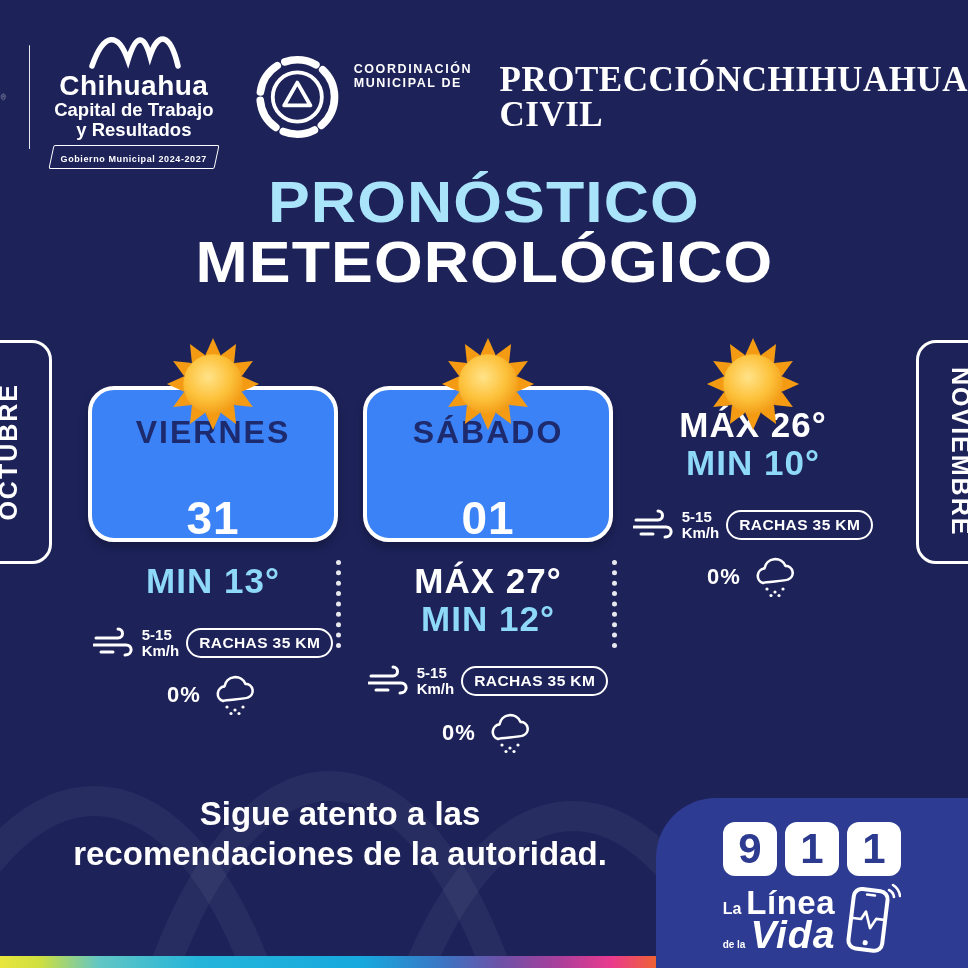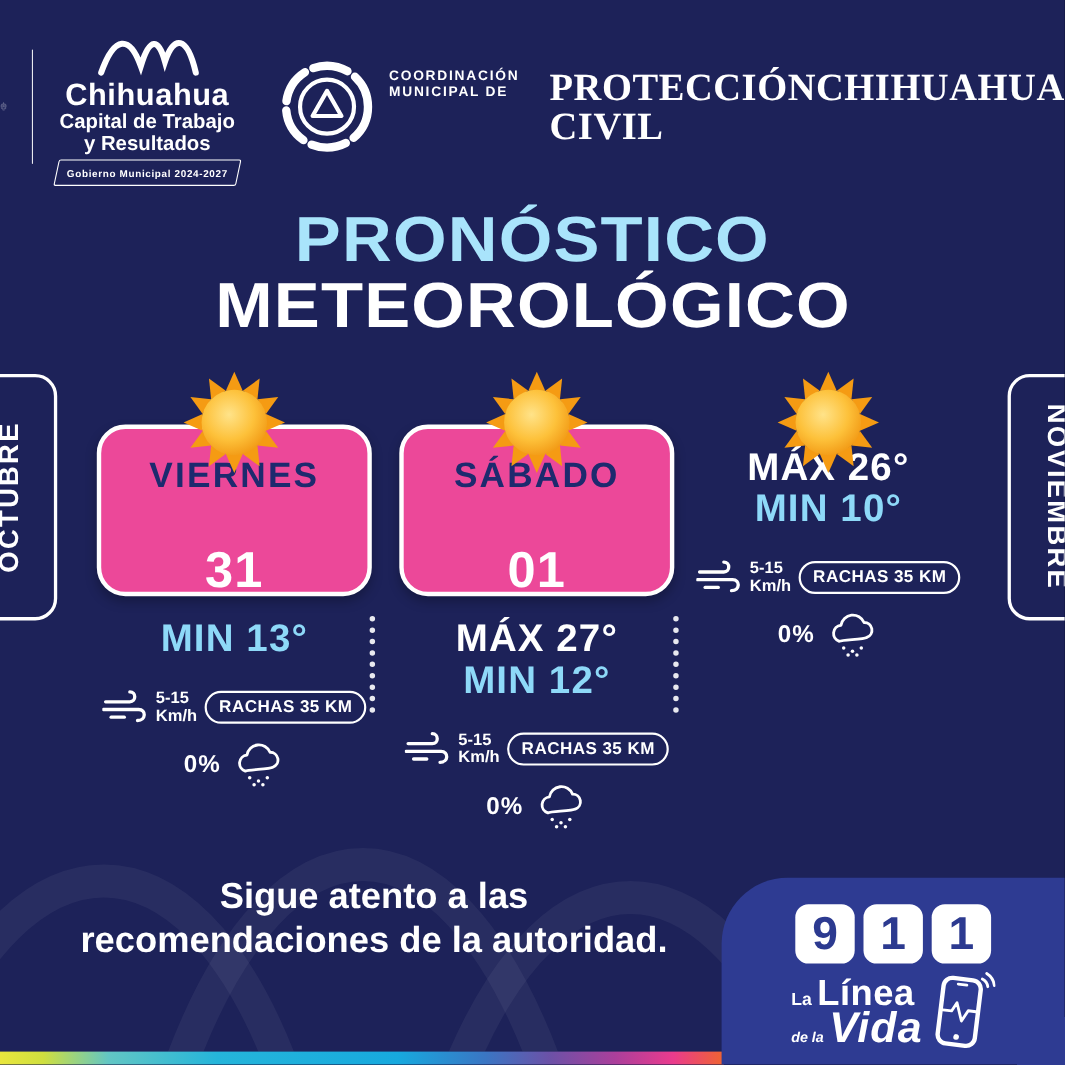--- a/index.html
+++ b/index.html
@@ -22,38 +22,38 @@
   .brand-tag { font-size:18.5px; font-weight:700; line-height:1.08; }
   .brand-banner { margin-top:5px; border:1.5px solid #fff; transform:skewX(-12deg); padding:2px 9px; border-radius:2px; }
   .brand-banner span { display:inline-block; transform:skewX(12deg); font-size:9px; font-weight:700; letter-spacing:.6px; white-space:nowrap; }
   .pc-group { display:flex; align-items:center; gap:14px; margin-left:16px; }
   .pc-emblem { width:112px; height:112px; }
   .pc-text { display:flex; flex-direction:row; }
   .pc-kicker { font-size:12.5px; font-weight:700; letter-spacing:1.6px; margin-bottom:3px; }
   .pc-title { font-family:"Liberation Serif", serif; font-size:35px; font-weight:700; line-height:1.0; letter-spacing:.5px; }
 
   
-  .main-title { position:absolute; top:188px; left:0; right:0; text-align:center; z-index:2; line-height:1.04; }
+  .main-title { position:absolute; top:172px; left:0; right:0; text-align:center; z-index:2; line-height:1.04; }
   .main-title .t1, .main-title .t2 { display:inline-block; font-weight:700; font-size:58px; letter-spacing:1px; transform:scaleX(1.08); }
   .main-title .t1 { color:#a9e4fb; }
   .main-title .t2 { color:#ffffff; }
 
   
   .month-tab { position:absolute; top:340px; width:88px; height:224px; border:3px solid #fff; border-radius:20px;
     display:flex; align-items:center; justify-content:center; z-index:2; }
   .month-tab.left { left:-36px; }
   .month-tab.right { right:-36px; }
   .month-tab span { writing-mode:vertical-rl; font-size:25px; font-weight:700; letter-spacing:2px; color:#fff; }
   .month-tab.left span { transform:rotate(180deg); }
 
   
   .col { position:absolute; top:336px; width:250px; z-index:2; }
   .col.c1 { left:88px; } .col.c2 { left:363px; } .col.c3 { left:628px; }
   .sun { width:96px; height:96px; margin:0 auto -46px auto; position:relative; z-index:3; display:block; }
-  .day-card { position:relative; height:156px; background:#ec4899; border:4px solid #fff; border-radius:26px;
+  .day-card { position:relative; height:156px; background:#3b82f6; border:4px solid #fff; border-radius:26px;
     display:flex; flex-direction:column; align-items:center; justify-content:center; padding-top:32px;
     box-shadow:0 5px 10px rgba(0,0,0,.25);gap:45px; }
   .day-name { font-size:32px; font-weight:700; letter-spacing:2px; color:#1d2a6e; line-height:1; }
   .day-number { font-size:46px; font-weight:700; color:#fff; line-height:1.1; letter-spacing:1px; }
   .temps { text-align:center; margin-top:20px; line-height:1.08; }
   .temp-max { font-size:35px; font-weight:700; letter-spacing:1px; color:#fff; }
   .temp-min { font-size:35px; font-weight:700; letter-spacing:1px; color:#8ed9f8; }
   .wind-row { display:flex; align-items:center; justify-content:center; gap:7px; margin-top:26px; }
   .wind-speed { font-size:15px; font-weight:700; line-height:1.05; text-align:left; }
   .gust-pill { border:2.5px solid #fff; border-radius:999px; padding:4px 11px; font-size:15.5px; font-weight:700; letter-spacing:.4px; white-space:nowrap; }
@@ -87,21 +87,21 @@
     border-top-left-radius:60px; z-index:3; display:flex; flex-direction:column; align-items:center; }
   .digits-row { display:flex; gap:8px; margin-top:24px; }
   .digit-tile { width:54px; height:54px; background:#fff; border-radius:12px; display:flex; align-items:center; justify-content:center; }
   .digit-tile span { font-size:42px; font-weight:700; color:#2c3a90; }
   .linea-row { display:flex; align-items:center; gap:8px; margin-top:6px; }
   .linea-text { line-height:.9; }
   .linea-r1 { display:flex; align-items:baseline; gap:5px; }
   .linea-r2 { display:flex; align-items:baseline; gap:5px; }
   .w-la { font-size:16px; font-weight:700; }
   .w-linea { font-size:33px; font-weight:700; letter-spacing:.5px; }
-  .w-dela { font-size:13px; font-weight:700;font-style:italic; }
+  .w-dela { font-size:10px; font-weight:700; }
   .w-vida { font-family:Liberation Sans, sans-serif; font-style:italic; font-size:39px; font-weight:700; letter-spacing:1px; }
 
   
   .stripe { position:absolute; left:0; bottom:0; width:658px; height:12px; z-index:2;
     background:linear-gradient(90deg,#e9e63d 0%,#cfdf3f 6%,#62c6c4 15%,#25b5da 30%,#17a9de 55%,#3a76c4 67%,#6c51a7 76%,#ab3f9b 85%,#ea3b8d 93%,#ef6430 100%); }
 </style>
 </head>
 <body>
 
 <div class="poster">

